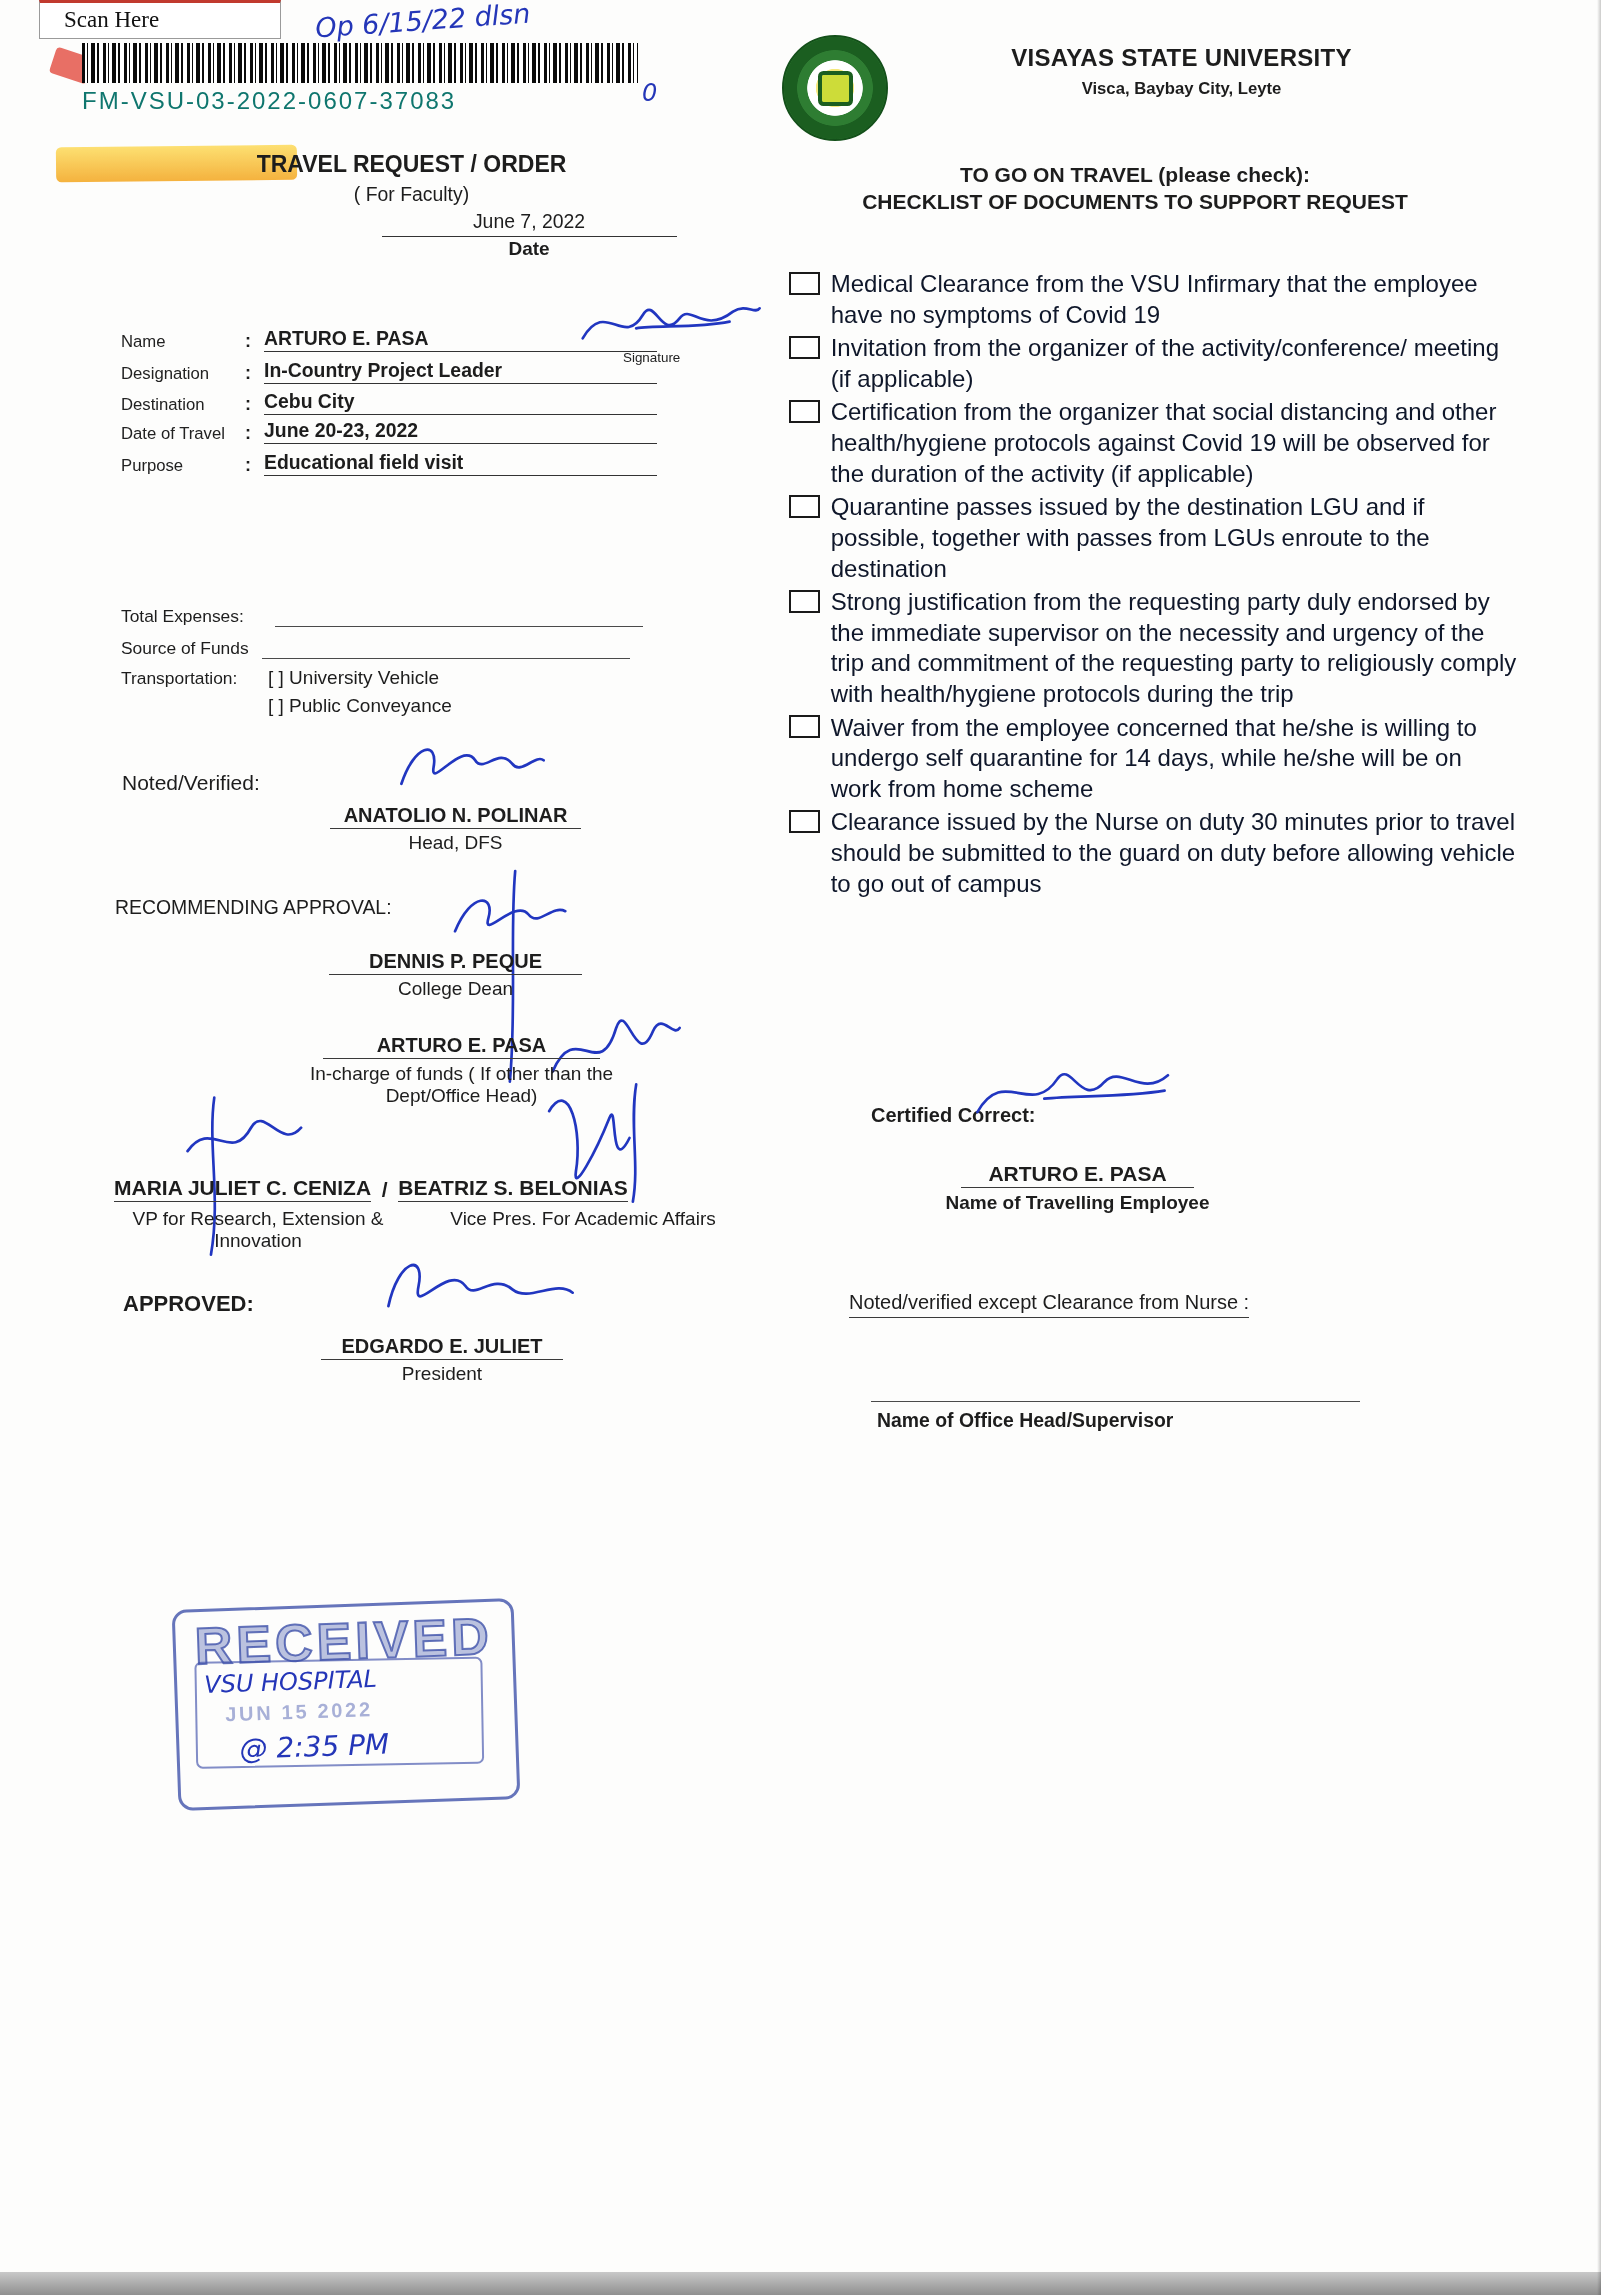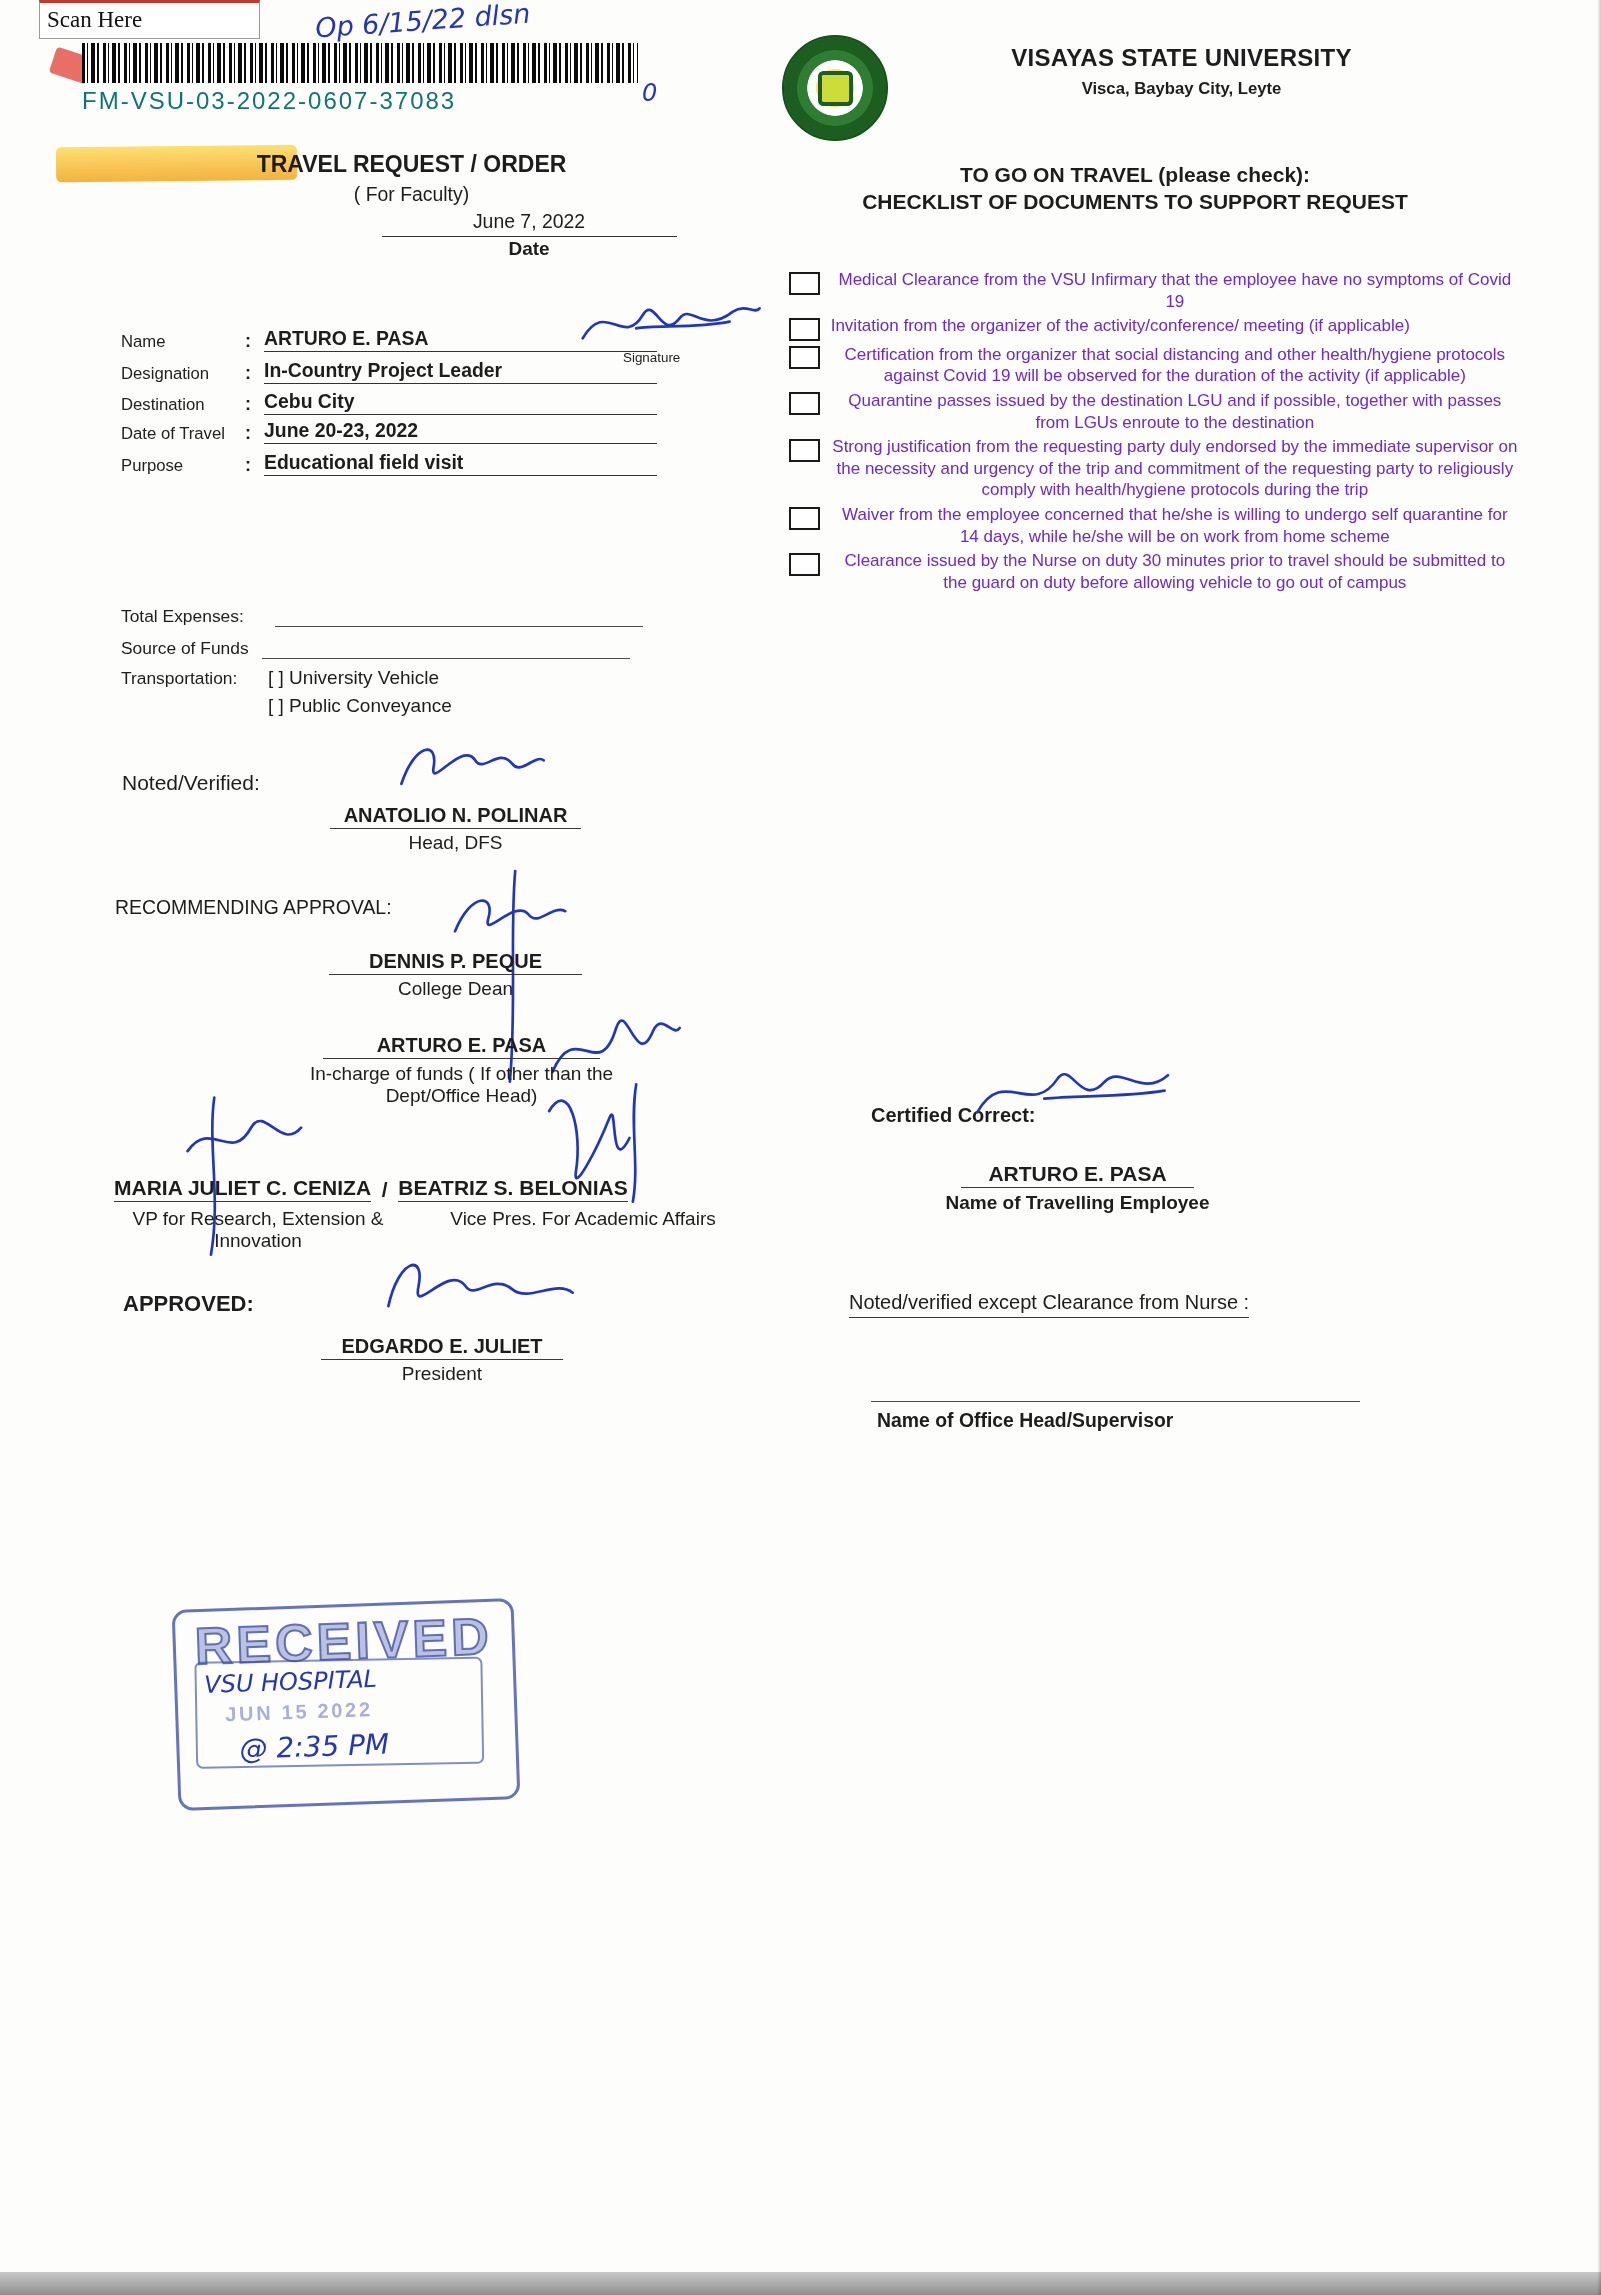--- a/index.html
+++ b/index.html
@@ -12,24 +12,24 @@
   }
   .abs { position:absolute; }
   .center { text-align:center; }
   .bold { font-weight:bold; }
   .uline { border-bottom:1.3px solid #3a3a3a; }
   .thinline { border-bottom:1.3px solid #4a4a4a; }
   .hand { font-style:italic; color:#2436b8; font-family:"DejaVu Sans", sans-serif; }
 
   
   .scan-sticker {
-    left:39px; top:0; width:221px; height:39px;
+    left:39px; top:0; width:242px; height:39px;
     border:0.7px solid #9a9a9a; border-top:3.3px solid #c13a2e;
     background:#fff; font-family:"Liberation Serif", serif;
-    font-size:23px; padding:4px 7px; color:#111;
+    font-size:23px; padding:4px 24px; color:#111;
   }
   .red-mark { left:52px; top:52px; width:39px; height:27px;
     background:#e4564a; transform:rotate(18deg); opacity:.85; border-radius:4px; }
 
   .barcode {
     left:82px; top:43px; width:556px; height:40px;
     background:repeating-linear-gradient(90deg,
       #0a0a0a 0 2.7px, #fff 2.7px 4.7px, #0a0a0a 4.7px 6px, #fff 6px 9.4px,
       #0a0a0a 9.4px 13.4px, #fff 13.4px 15.4px, #0a0a0a 15.4px 16.7px, #fff 16.7px 21px);
   }
@@ -55,21 +55,21 @@
   .frow .col { width:19px; font-size:18px; font-weight:bold; }
   .frow .val { flex:1; font-size:19.4px; font-weight:bold; border-bottom:1.3px solid #333; padding-bottom:1.3px; }
   .val-normal { font-weight:600 !important; }
 
   .sig-lbl { font-size:13.4px; color:#222; }
 
   .chk-title { left:790px; top:161px; width:690px; font-size:21px; font-weight:bold; text-align:center; line-height:1.3; }
   .chk-list { left:789px; top:269px; width:730px; }
   .chk-item { display:flex; margin-bottom:2.7px; }
   .chk-box { width:31px; height:23px; border:2px solid #1a1a1a; margin:2.7px 10.7px 0 0; flex-shrink:0; background:#fff; }
-  .chk-text { font-size:17px; line-height:1.28; color:#6d28d9;text-align:center; }
+  .chk-text { font-size:24px; line-height:1.28; color:#0f172a; }
 
   .logo { left:782px; top:35px; width:106px; height:106px; border-radius:50%;
     background:radial-gradient(circle at 50% 50%, #f4e87c 0 26%, #ffffff 27% 38%, #2e7d32 39% 52%, #1b5e20 53% 70%, #2e7d32 71% 100%);
     border:2.7px solid #14501a; display:flex; align-items:center; justify-content:center; }
   .logo-inner { width:35px; height:35px; background:#cddc39; border:4px solid #1b5e20; border-radius:5.4px; }
 
   .univ-name { left:897px; top:44px; width:569px; font-size:24px; font-weight:bold; text-align:center; letter-spacing:0.3px; }
   .univ-addr { left:897px; top:79px; width:569px; font-size:16.7px; font-weight:bold; text-align:center; }
 
   .stamp {

